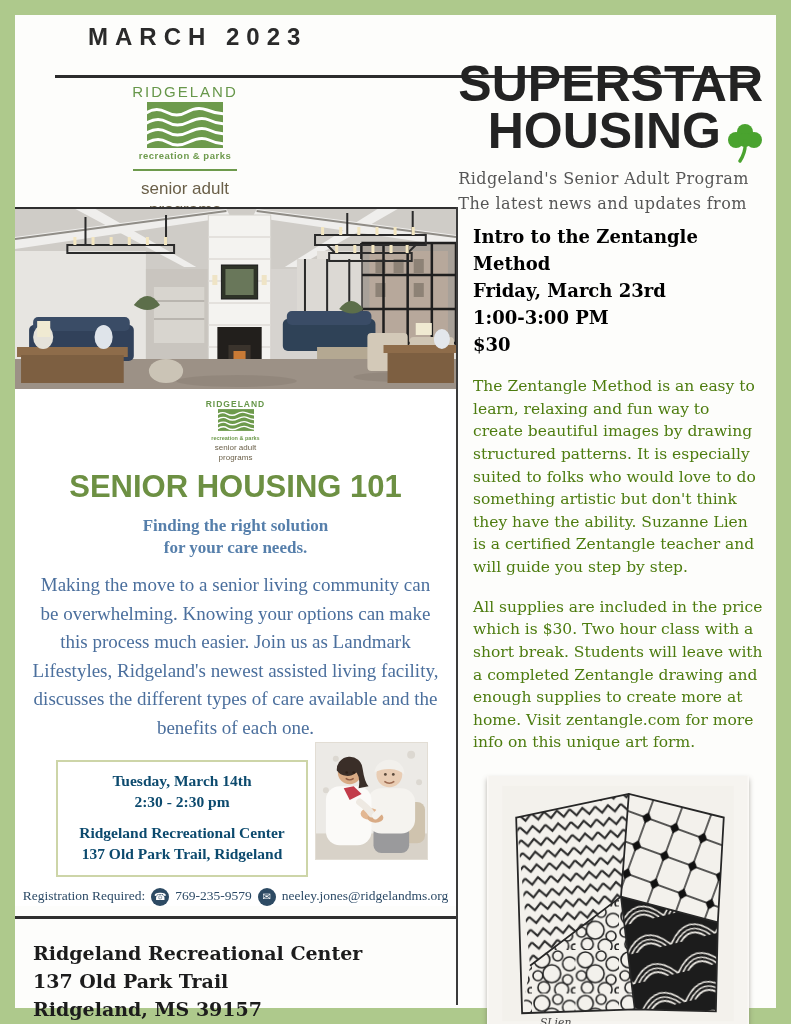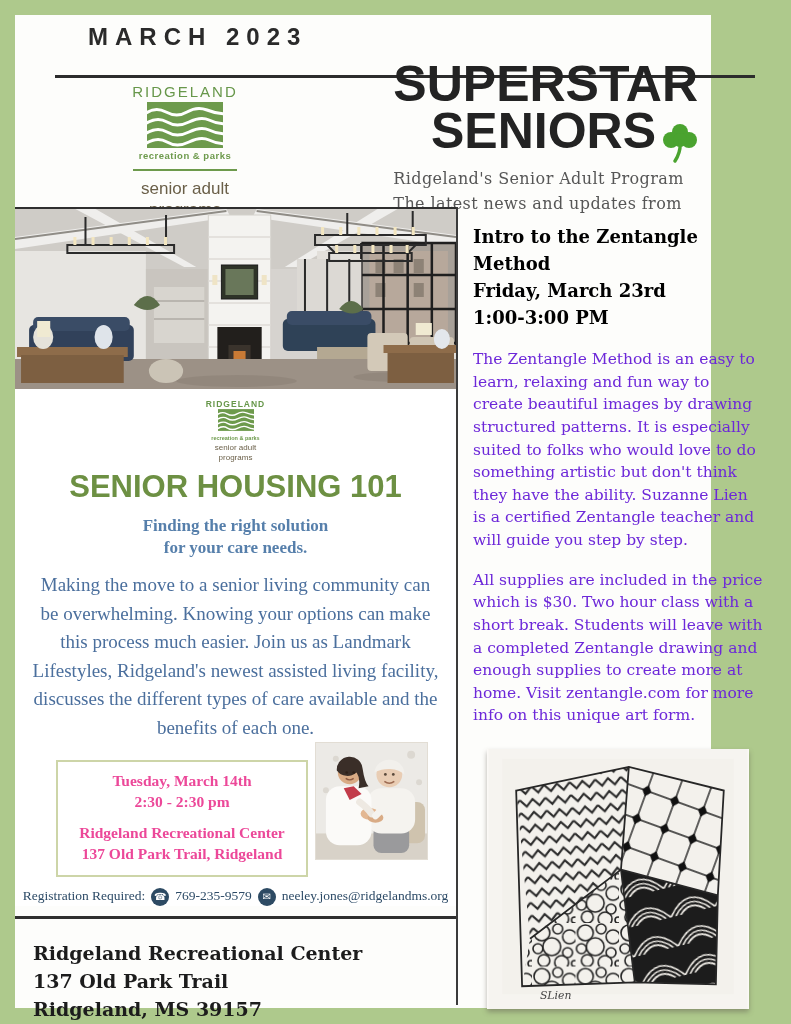--- a/index.html
+++ b/index.html
@@ -3,21 +3,21 @@
 <meta charset="utf-8">
 <style>
   html,body{margin:0;padding:0;}
   body{
     width:791px;height:1024px;position:relative;overflow:hidden;
     background:#aec98c;
     font-family:"Liberation Sans",sans-serif;
     -webkit-font-smoothing:antialiased;
   }
   .page{
-    position:absolute;left:15px;top:15px;width:696px;bottom:16px;
+    position:absolute;left:15px;top:15px;width:761px;bottom:16px;
     background:#fdfdfb;
   }
   
   .month{
     position:absolute;top:8px;left:73px;
     font-size:24px;font-weight:800;letter-spacing:7px;color:#2a2a2a;
   }
   .header-rule{
     position:absolute;top:60px;left:40px;width:700px;height:3px;background:#2c2c2c;
   }
@@ -54,36 +54,36 @@
   .lm-name .script{font-style:italic;letter-spacing:0;text-transform:none;}
   .lm-line{height:1px;background:#9a9a9a;margin:2px 0 2px 0;}
   .lm-sub{font-size:6px;letter-spacing:1.6px;color:#8a8a8a;}
   .sh-title{text-align:center;font-size:31px;font-weight:800;color:#6d9043;letter-spacing:0px;margin-top:12px;}
   .sh-sub{text-align:center;font-family:"Liberation Serif",serif;font-weight:700;font-size:17px;color:#567fab;margin-top:10px;line-height:1.3;}
   .sh-body{text-align:center;font-family:"Liberation Serif",serif;font-size:19px;color:#4b6f9d;width:408px;margin:12px auto 0 auto;line-height:1.5;}
   .event-row{position:relative;height:124px;margin-top:10px;}
   .event-box{
     position:absolute;left:41px;top:8px;width:240px;
     border:2px solid #cdd5a8;padding:9px 4px 10px 4px;text-align:center;
-    font-family:"Liberation Serif",serif;font-weight:700;font-size:15.5px;color:#ec4899;line-height:1.35;
+    font-family:"Liberation Serif",serif;font-weight:700;font-size:15.5px;color:#0c4a6e;line-height:1.35;
   }
   .event-box .gap{height:10px;}
   .caregiver{position:absolute;left:301px;top:-9px;width:111px;height:116px;box-shadow:0 0 0 1px #e2ddd4;}
   .reg-row{display:flex;justify-content:center;align-items:flex-start;gap:6px;margin-top:12px;
     font-family:"Liberation Serif",serif;font-size:13.5px;color:#2c4a66;font-weight:500;}
   .circle-icon{width:18px;height:18px;border-radius:50%;background:#2d4a63;color:#ffffff;
     display:flex;align-items:center;justify-content:center;font-size:10px;line-height:1;flex:0 0 auto;}
   .left-rule{height:3px;background:#2f2f2f;width:441px;margin-top:10px;}
   .contact{margin:20px 0 0 18px;font-family:"DejaVu Serif",serif;font-weight:700;font-size:19px;color:#1c1c1c;line-height:1.48;}
   .contact .group2{margin-top:13px;}
   
   .right-col{position:absolute;left:444px;top:0;width:317px;}
   .z-block{margin:16px 13px 0 14px;}
   .z-head{font-family:"DejaVu Serif",serif;font-weight:700;font-size:18px;color:#000000;line-height:1.5;}
-  .z-para{margin-top:17px;font-family:"DejaVu Serif",serif;font-size:15.5px;color:#6d28d9;line-height:1.46;}
+  .z-para{margin-top:17px;font-family:"DejaVu Serif",serif;font-size:15.5px;color:#4d7c0f;line-height:1.46;}
   .z-photo{width:262px;height:260px;margin:22px auto 0 auto;background:#fbf9f6;box-shadow:0 3px 5px rgba(90,85,75,.45);}
   .z-photo svg{display:block;}
 </style>
 </head>
 <body>
 
 <div class="page">
 
   <div class="month">MARCH 2023</div>
   <div class="header-rule"></div>
@@ -103,21 +103,21 @@
     <div class="logo-hr"></div>
     <div class="logo-senior">
       <div>senior adult</div>
       <div>programs</div>
     </div>
   </div>
 
   <div class="masthead">
     <div class="m-line">SUPERSTAR</div>
     <div class="m-line m-line2">
-      <span>SENIORS</span>
+      <span>HOUSING</span>
       <svg class="shamrock" viewBox="0 0 34 40">
         <g fill="#4aa32f">
           <circle cx="17" cy="9" r="8"></circle>
           <circle cx="8" cy="17" r="8"></circle>
           <circle cx="26" cy="17" r="8"></circle>
           <circle cx="17" cy="17" r="7"></circle>
         </g>
         <path d="M17,18 C18,26 16,32 12,38" stroke="#4aa32f" stroke-width="3.4" fill="none" stroke-linecap="round"></path>
       </svg>
     </div>
@@ -344,20 +344,21 @@
         </div>
       </div>
     </div>
 
     <div class="right-col">
       <div class="z-block">
         <div class="z-head">
           <div>Intro to the Zentangle Method</div>
           <div>Friday, March 23rd</div>
           <div>1:00-3:00 PM</div>
+          <div>$30</div>
         </div>
         <div class="z-para">The Zentangle Method is an easy to learn, relaxing and fun way to create beautiful images by drawing structured patterns. It is especially suited to folks who would love to do something artistic but don't think they have the ability. Suzanne Lien is a certified Zentangle teacher and will guide you step by step.</div>
         <div class="z-para">All supplies are included in the price which is $30. Two hour class with a short break. Students will leave with a completed Zentangle drawing and enough supplies to create more at home. Visit zentangle.com for more info on this unique art form.</div>
       </div>
 
       <div class="z-photo">
         <svg width="262" height="260" viewBox="0 0 262 263">
           <defs>
             <pattern id="pChev" width="26" height="13" patternUnits="userSpaceOnUse" patternTransform="rotate(-6)">
               <path d="M0,3 L6.5,10 L13,3 L19.5,10 L26,3" fill="none" stroke="#2a2a2a" stroke-width="2.2"></path>

